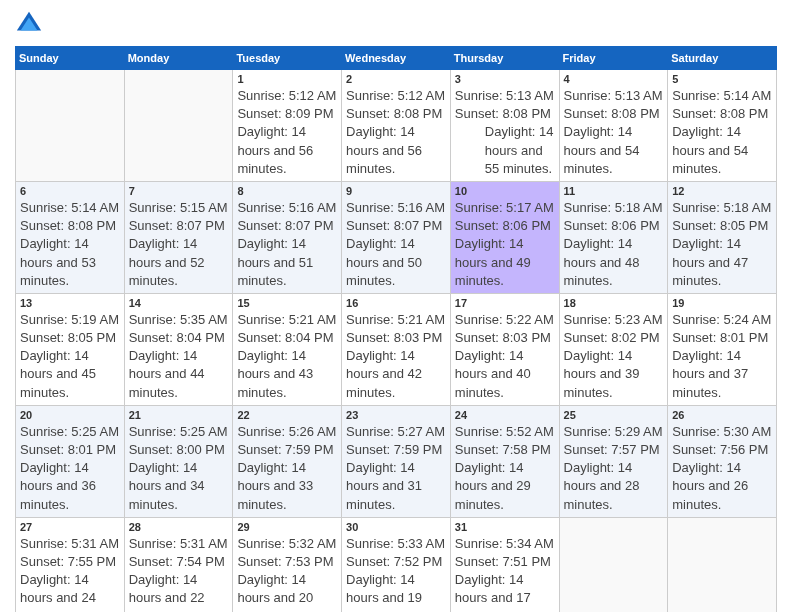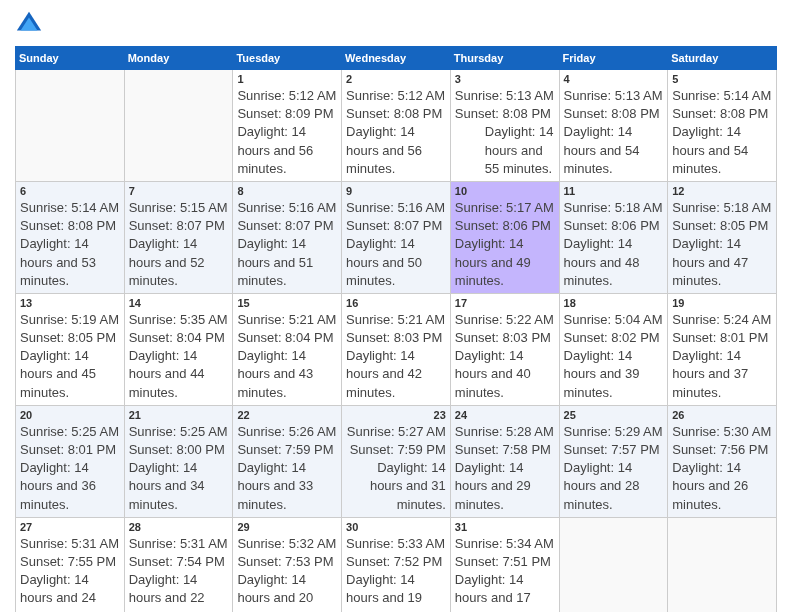--- a/index.html
+++ b/index.html
@@ -283,21 +283,21 @@
             <span class="day-num">17</span>
             <div class="day-info">
               <span style="display: block;">Sunrise: 5:22 AM</span>
               <span style="display: block;">Sunset: 8:03 PM</span>
               <span style="display: block;">Daylight: 14 hours and 40 minutes.</span>
             </div>
           </td>
           <td>
             <span class="day-num">18</span>
             <div class="day-info">
-              <span style="display: block;">Sunrise: 5:04 AM</span>
+              <span style="display: block;">Sunrise: 5:23 AM</span>
               <span style="display: block;">Sunset: 8:02 PM</span>
               <span style="display: block;">Daylight: 14 hours and 39 minutes.</span>
             </div>
           </td>
           <td>
             <span class="day-num">19</span>
             <div class="day-info">
               <span style="display: block;">Sunrise: 5:24 AM</span>
               <span style="display: block;">Sunset: 8:01 PM</span>
               <span style="display: block;">Daylight: 14 hours and 37 minutes.</span>
@@ -322,32 +322,32 @@
             </div>
           </td>
           <td style="background: rgb(240, 244, 250);">
             <span class="day-num">22</span>
             <div class="day-info">
               <span style="display: block;">Sunrise: 5:26 AM</span>
               <span style="display: block;">Sunset: 7:59 PM</span>
               <span style="display: block;">Daylight: 14 hours and 33 minutes.</span>
             </div>
           </td>
-          <td style="background: rgb(240, 244, 250); text-align: right;">
+          <td style="background: rgb(240, 244, 250);">
             <span class="day-num">23</span>
             <div class="day-info">
               <span style="display: block;">Sunrise: 5:27 AM</span>
               <span style="display: block;">Sunset: 7:59 PM</span>
               <span style="display: block;">Daylight: 14 hours and 31 minutes.</span>
             </div>
           </td>
           <td style="background: rgb(240, 244, 250);">
             <span class="day-num">24</span>
             <div class="day-info">
-              <span style="display: block;">Sunrise: 5:28 AM</span>
+              <span style="display: block;">Sunrise: 5:52 AM</span>
               <span style="display: block;">Sunset: 7:58 PM</span>
               <span style="display: block;">Daylight: 14 hours and 29 minutes.</span>
             </div>
           </td>
           <td style="background: rgb(240, 244, 250);">
             <span class="day-num">25</span>
             <div class="day-info">
               <span style="display: block;">Sunrise: 5:29 AM</span>
               <span style="display: block;">Sunset: 7:57 PM</span>
               <span style="display: block;">Daylight: 14 hours and 28 minutes.</span>

